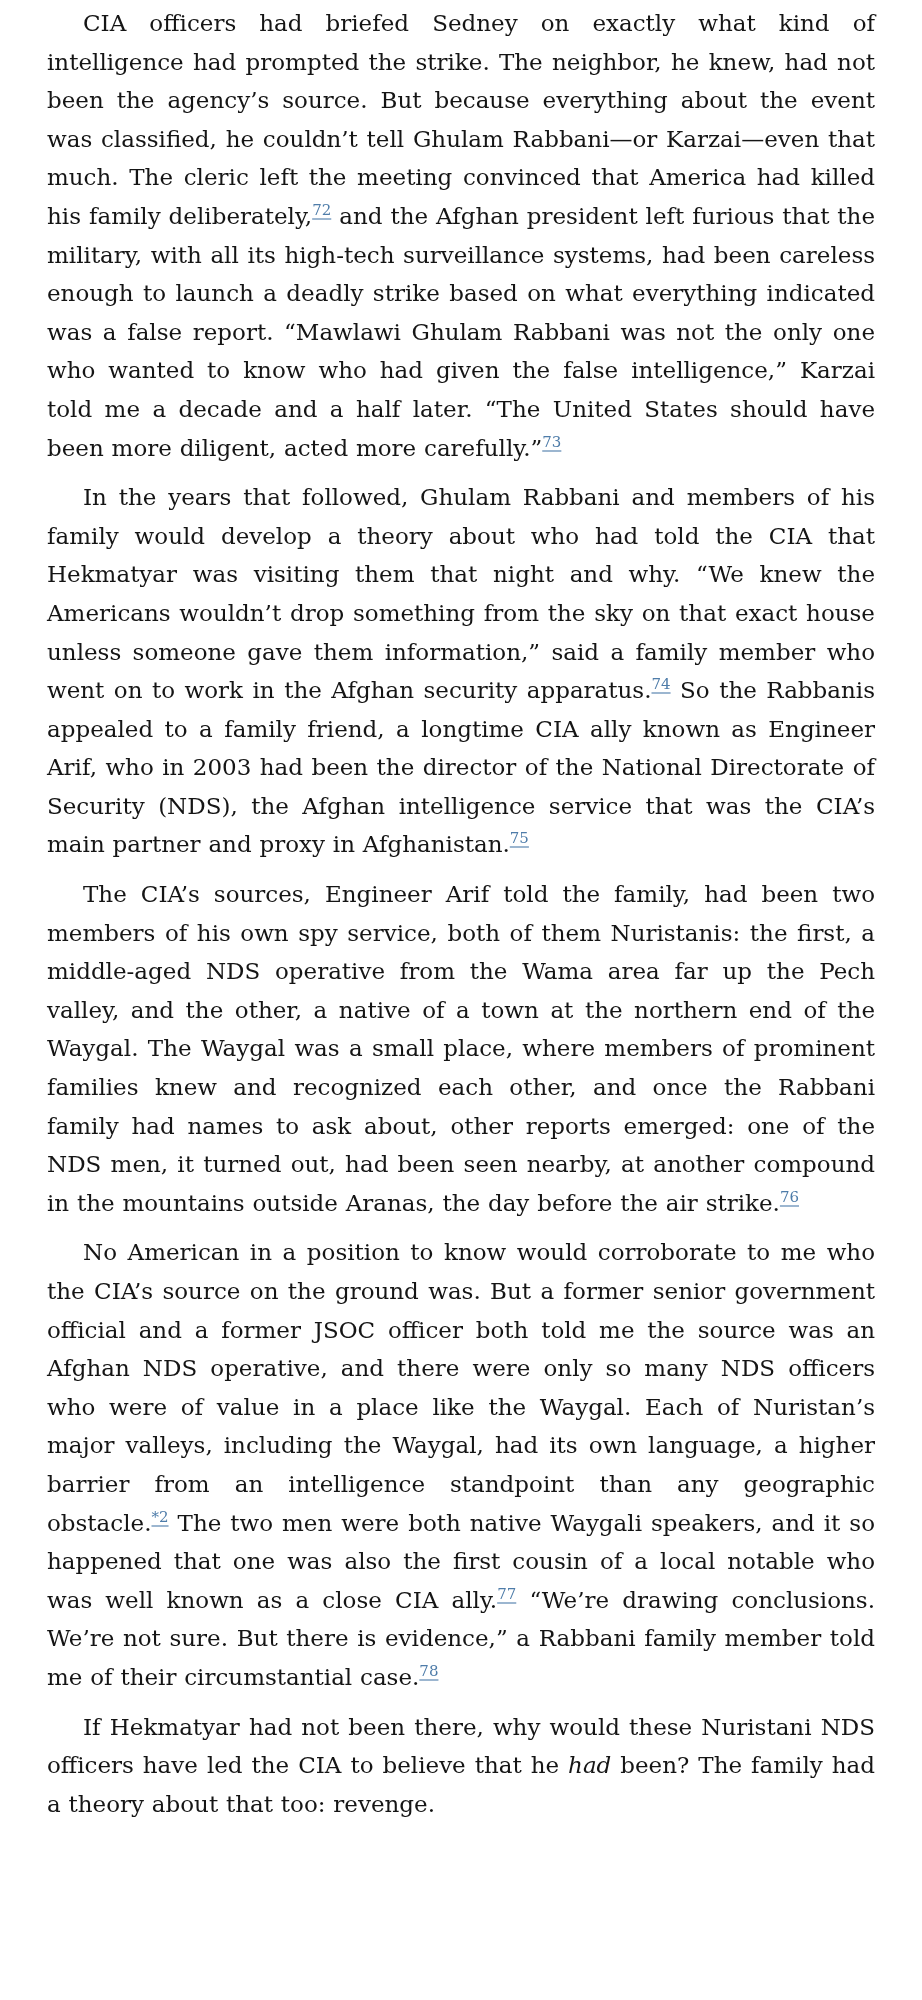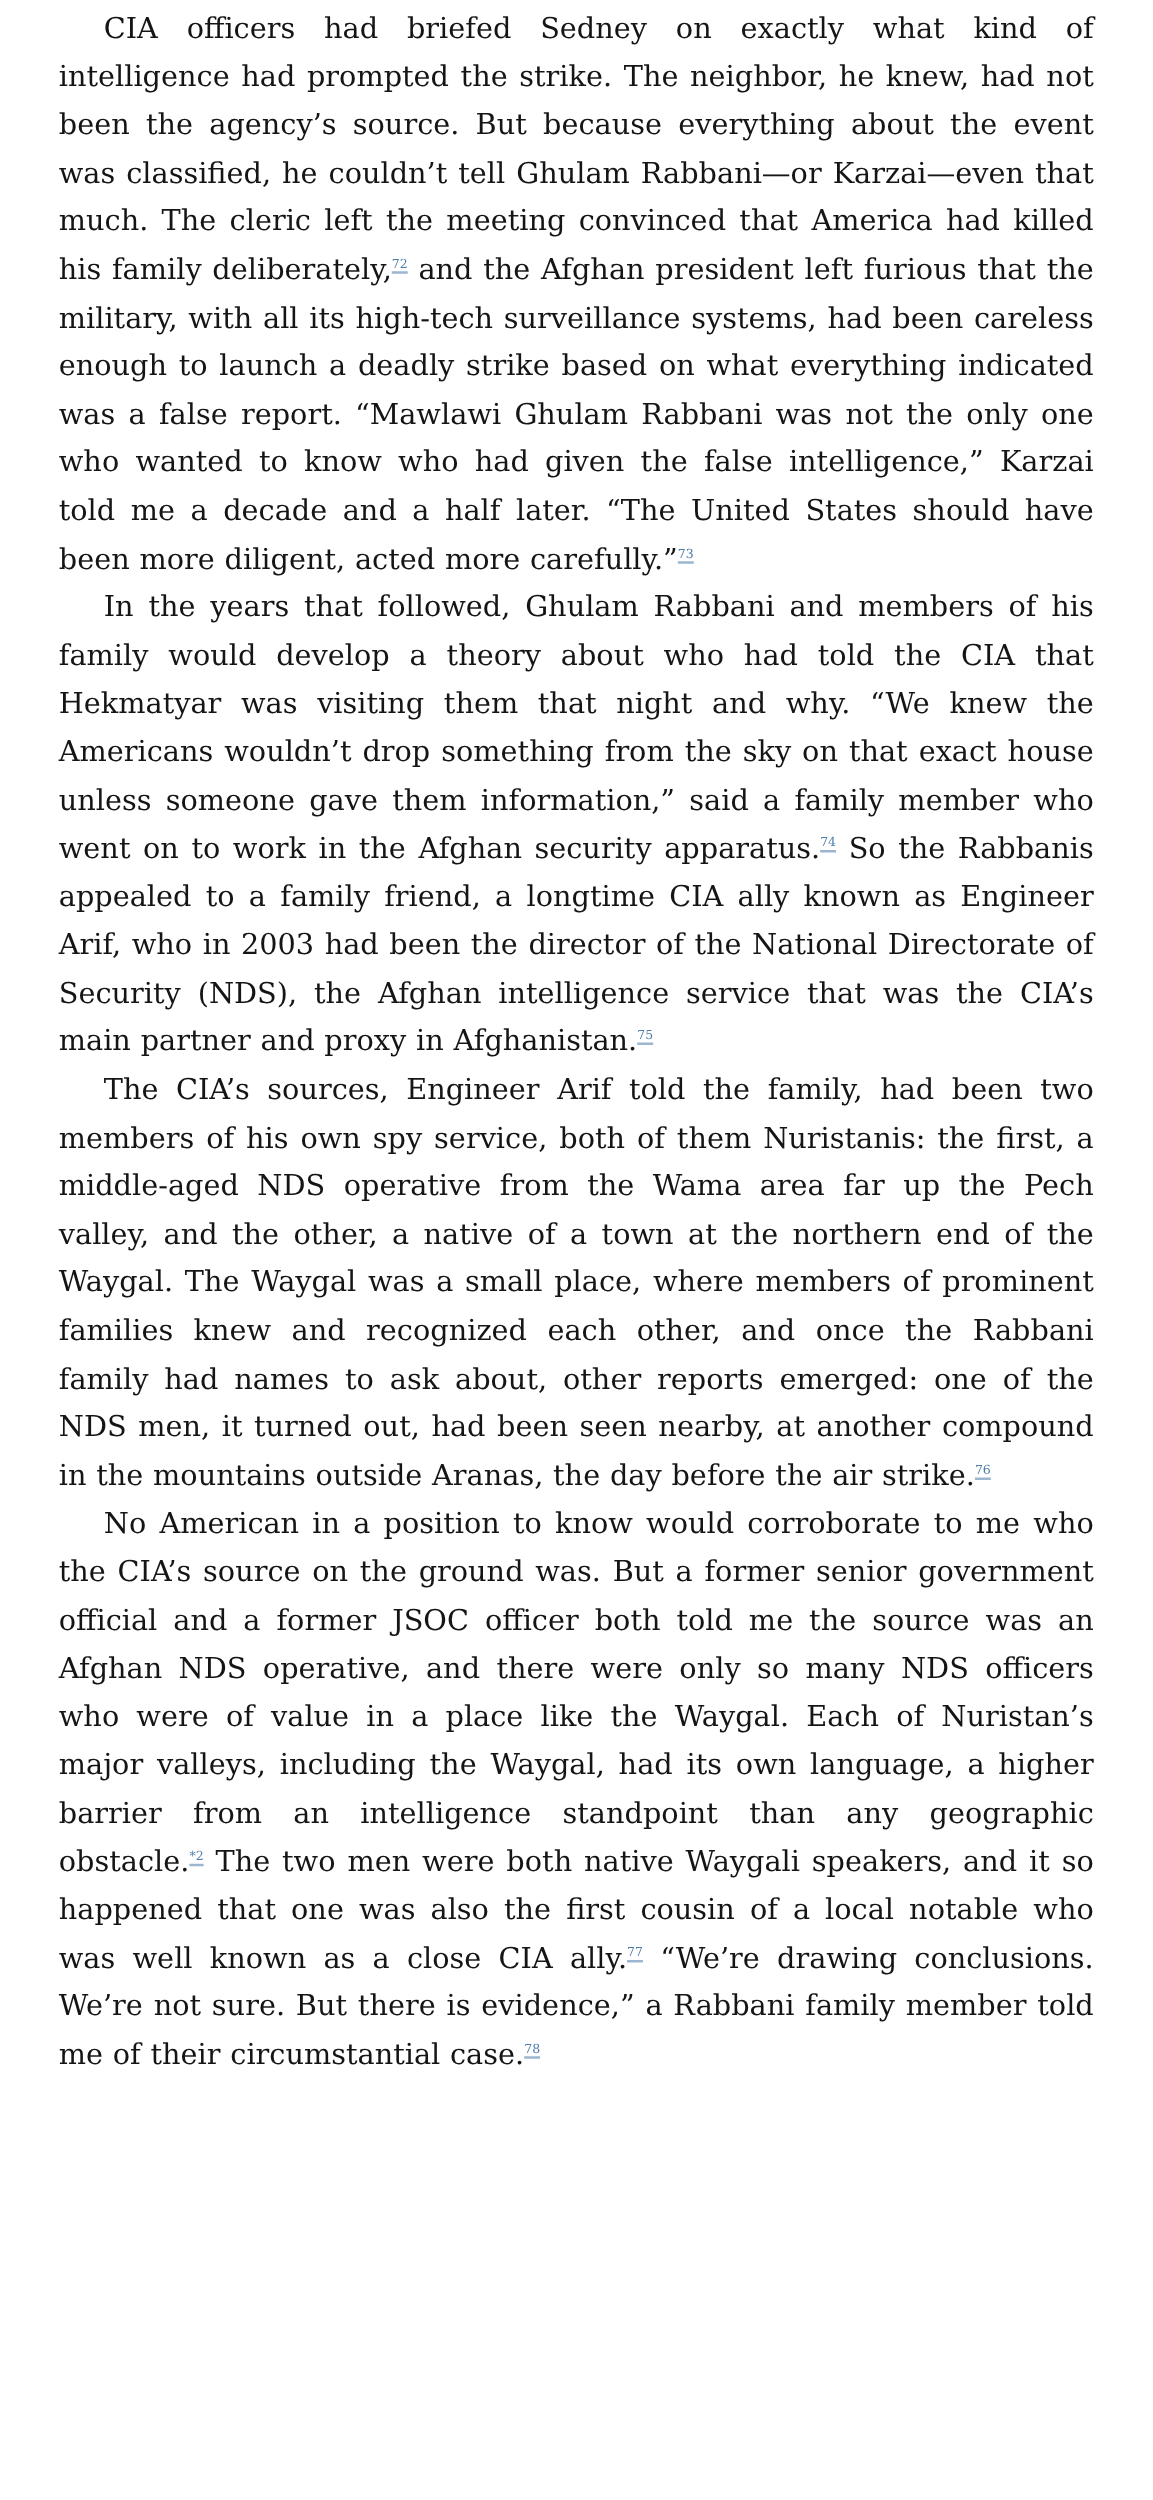--- a/index.html
+++ b/index.html
@@ -21,23 +21,24 @@
     margin: 0;
     font-family: "DejaVu Serif", serif;
     font-size: 23px;
     line-height: 38.6px;
     color: #151515;
     text-align: justify;
     text-indent: 36px;
     word-spacing: 0.5px;
   }
   p.para + p.para {
+    margin-top: 11px;
   }
   sup.fn {
-    font-size: 10px;
+    font-size: 15px;
     line-height: 0;
     vertical-align: baseline;
     position: relative;
     top: -9px;
   }
   a.footnote-link {
     color: #4e7ca9;
     text-decoration: underline;
     text-decoration-color: #9cb6d0;
     text-decoration-thickness: 1.6px;
@@ -49,13 +50,14 @@
   }
 </style>
 </head>
 <body>
 
 <div class="page">
     <p class="para">CIA officers had briefed Sedney on exactly what kind of intelligence had prompted the strike. The neighbor, he knew, had not been the agency’s source. But because everything about the event was classified, he couldn’t tell Ghulam Rabbani—or Karzai—even that much. The cleric left the meeting convinced that America had killed his family deliberately,<sup class="fn"><a class="footnote-link" href="#">72</a></sup> and the Afghan president left furious that the military, with all its high-tech surveillance systems, had been careless enough to launch a deadly strike based on what everything indicated was a false report. “Mawlawi Ghulam Rabbani was not the only one who wanted to know who had given the false intelligence,” Karzai told me a decade and a half later. “The United States should have been more diligent, acted more carefully.”<sup class="fn"><a class="footnote-link" href="#">73</a></sup></p>
     <p class="para">In the years that followed, Ghulam Rabbani and members of his family would develop a theory about who had told the CIA that Hekmatyar was visiting them that night and why. “We knew the Americans wouldn’t drop something from the sky on that exact house unless someone gave them information,” said a family member who went on to work in the Afghan security apparatus.<sup class="fn"><a class="footnote-link" href="#">74</a></sup> So the Rabbanis appealed to a family friend, a longtime CIA ally known as Engineer Arif, who in 2003 had been the director of the National Directorate of Security (NDS), the Afghan intelligence service that was the CIA’s main partner and proxy in Afghanistan.<sup class="fn"><a class="footnote-link" href="#">75</a></sup></p>
     <p class="para">The CIA’s sources, Engineer Arif told the family, had been two members of his own spy service, both of them Nuristanis: the first, a middle-aged NDS operative from the Wama area far up the Pech valley, and the other, a native of a town at the northern end of the Waygal. The Waygal was a small place, where members of prominent families knew and recognized each other, and once the Rabbani family had names to ask about, other reports emerged: one of the NDS men, it turned out, had been seen nearby, at another compound in the mountains outside Aranas, the day before the air strike.<sup class="fn"><a class="footnote-link" href="#">76</a></sup></p>
     <p class="para">No American in a position to know would corroborate to me who the CIA’s source on the ground was. But a former senior government official and a former JSOC officer both told me the source was an Afghan NDS operative, and there were only so many NDS officers who were of value in a place like the Waygal. Each of Nuristan’s major valleys, including the Waygal, had its own language, a higher barrier from an intelligence standpoint than any geographic obstacle.<sup class="fn"><a class="footnote-link" href="#">*2</a></sup> The two men were both native Waygali speakers, and it so happened that one was also the first cousin of a local notable who was well known as a close CIA ally.<sup class="fn"><a class="footnote-link" href="#">77</a></sup> “We’re drawing conclusions. We’re not sure. But there is evidence,” a Rabbani family member told me of their circumstantial case.<sup class="fn"><a class="footnote-link" href="#">78</a></sup></p>
+    <p class="para">If Hekmatyar had not been there, why would these Nuristani NDS officers have led the CIA to believe that he <em class="ital">had</em> been? The family had a theory about that too: revenge.</p>
   </div>
 
 </body></html>

